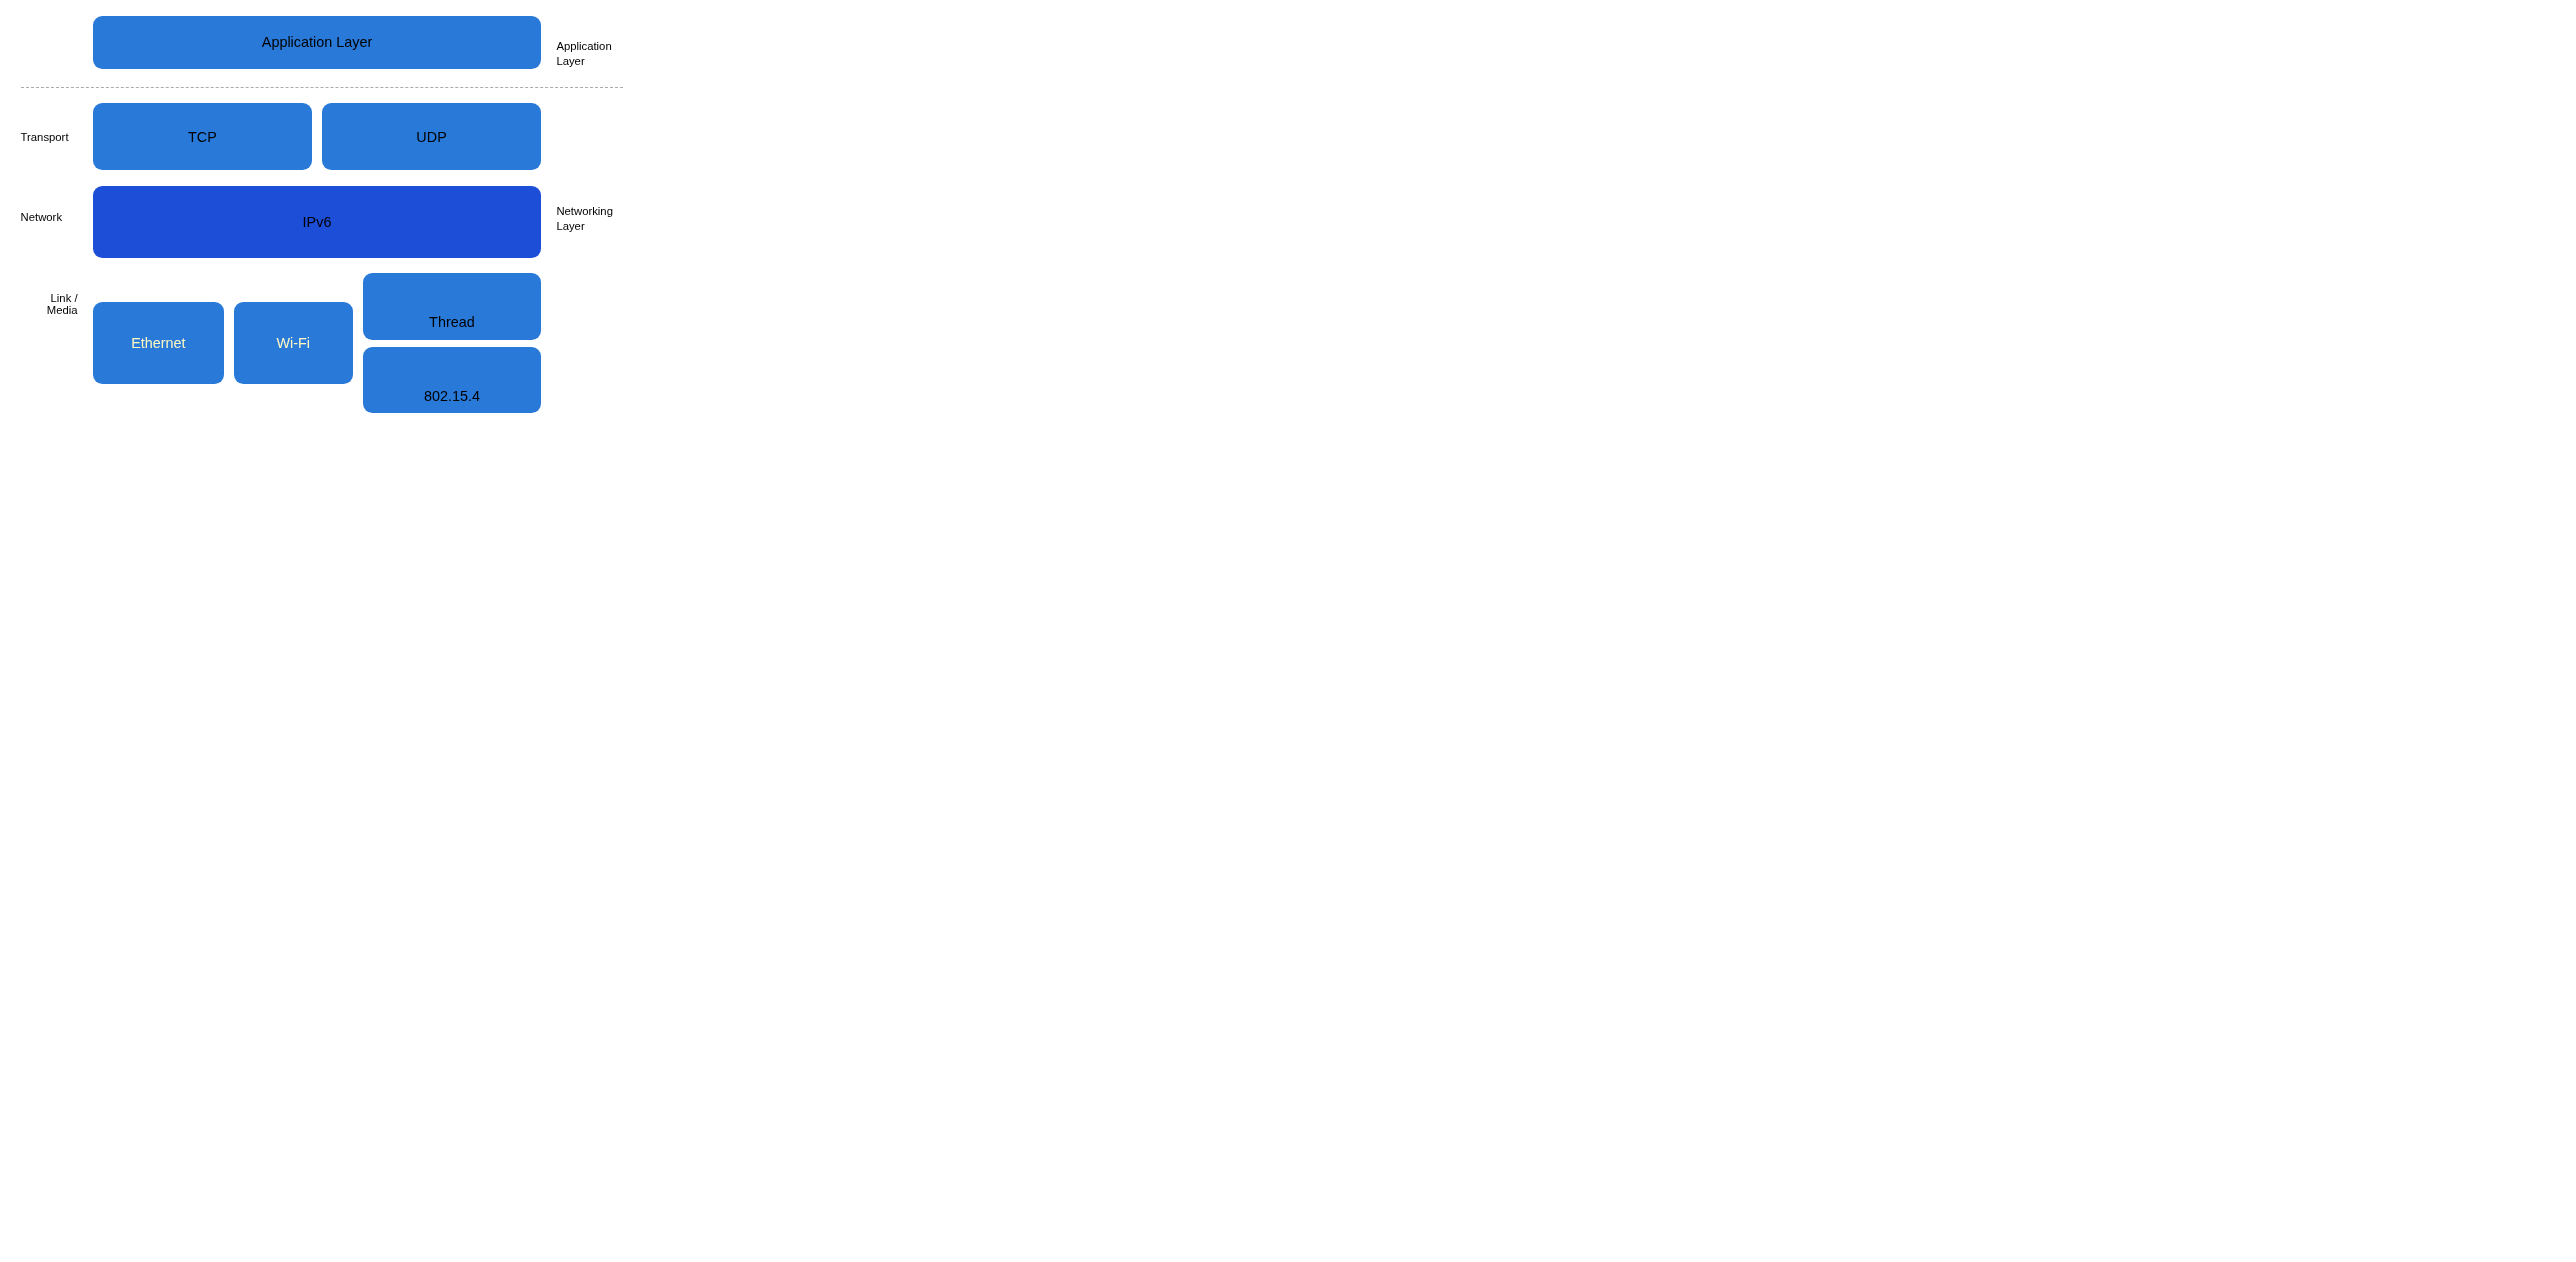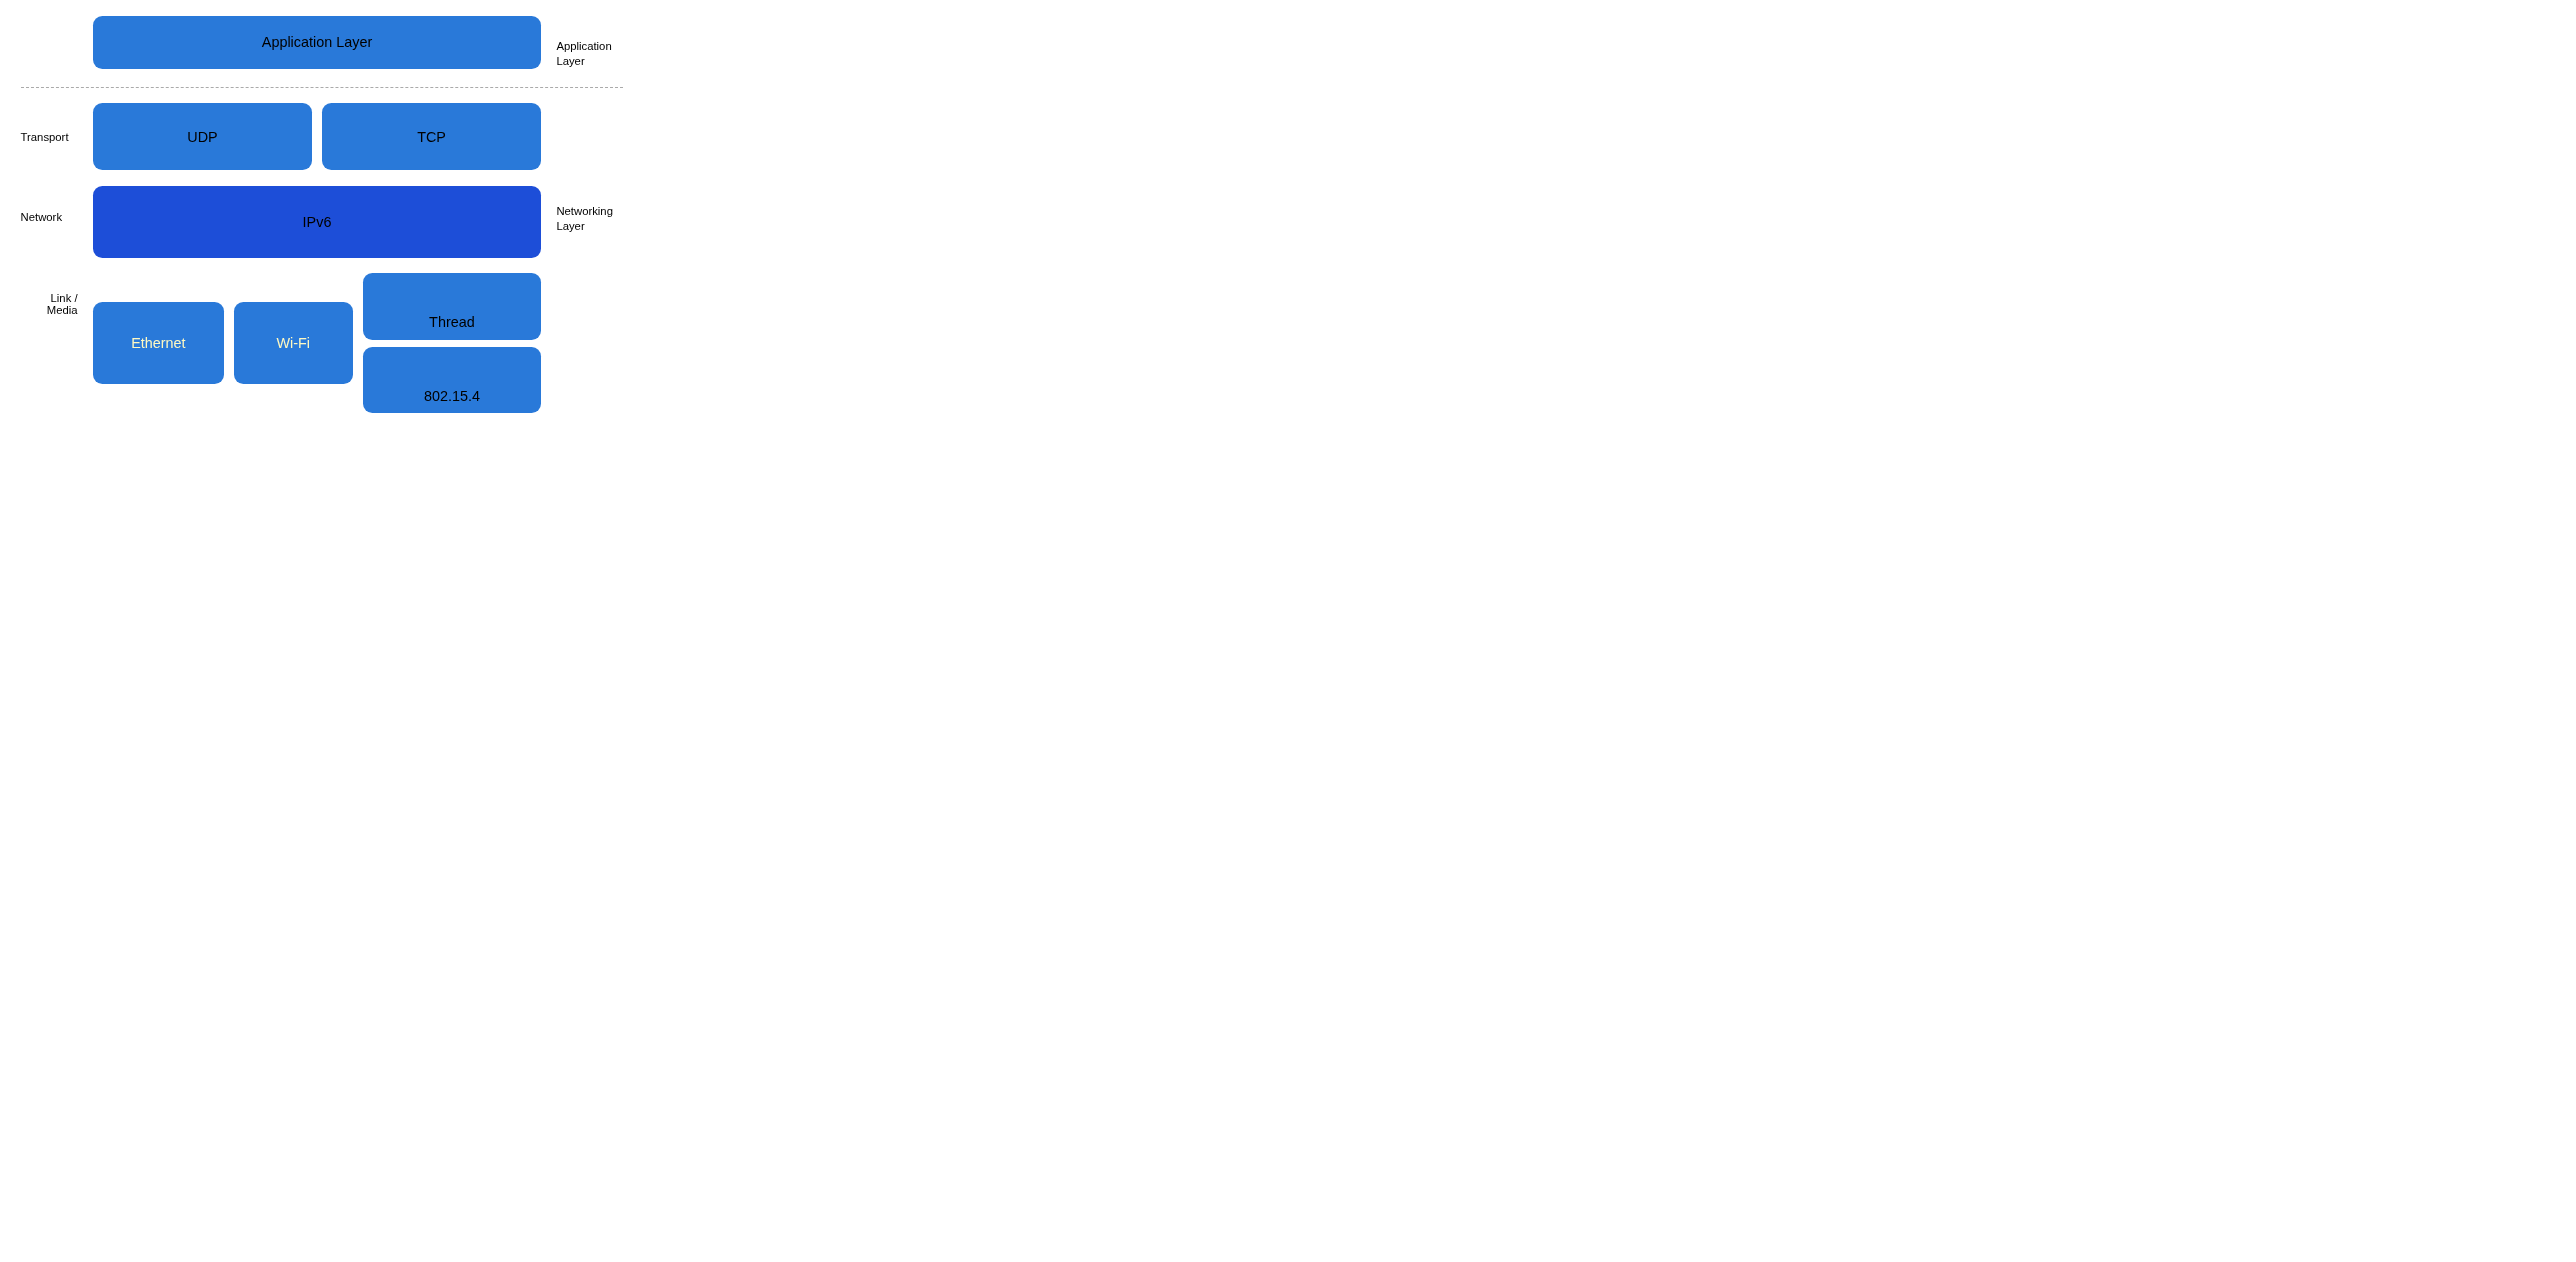--- a/index.html
+++ b/index.html
@@ -262,24 +262,24 @@
     <div class="left-labels">
       <div class="left-label transport-label">Transport</div>
       <div class="left-label network-label">Network</div>
       <div class="left-label link-label">Link / Media</div>
     </div>
 
     <div class="center-content">
 
       <div class="transport-row">
         <div class="transport-block">
+          <span>TCP</span>
+        </div>
+        <div class="transport-block">
           <span>UDP</span>
-        </div>
-        <div class="transport-block">
-          <span>TCP</span>
         </div>
       </div>
 
       <div class="network-row">
         <div class="network-block">
           <span>IPv6</span>
         </div>
       </div>
 
       <div class="link-row">

